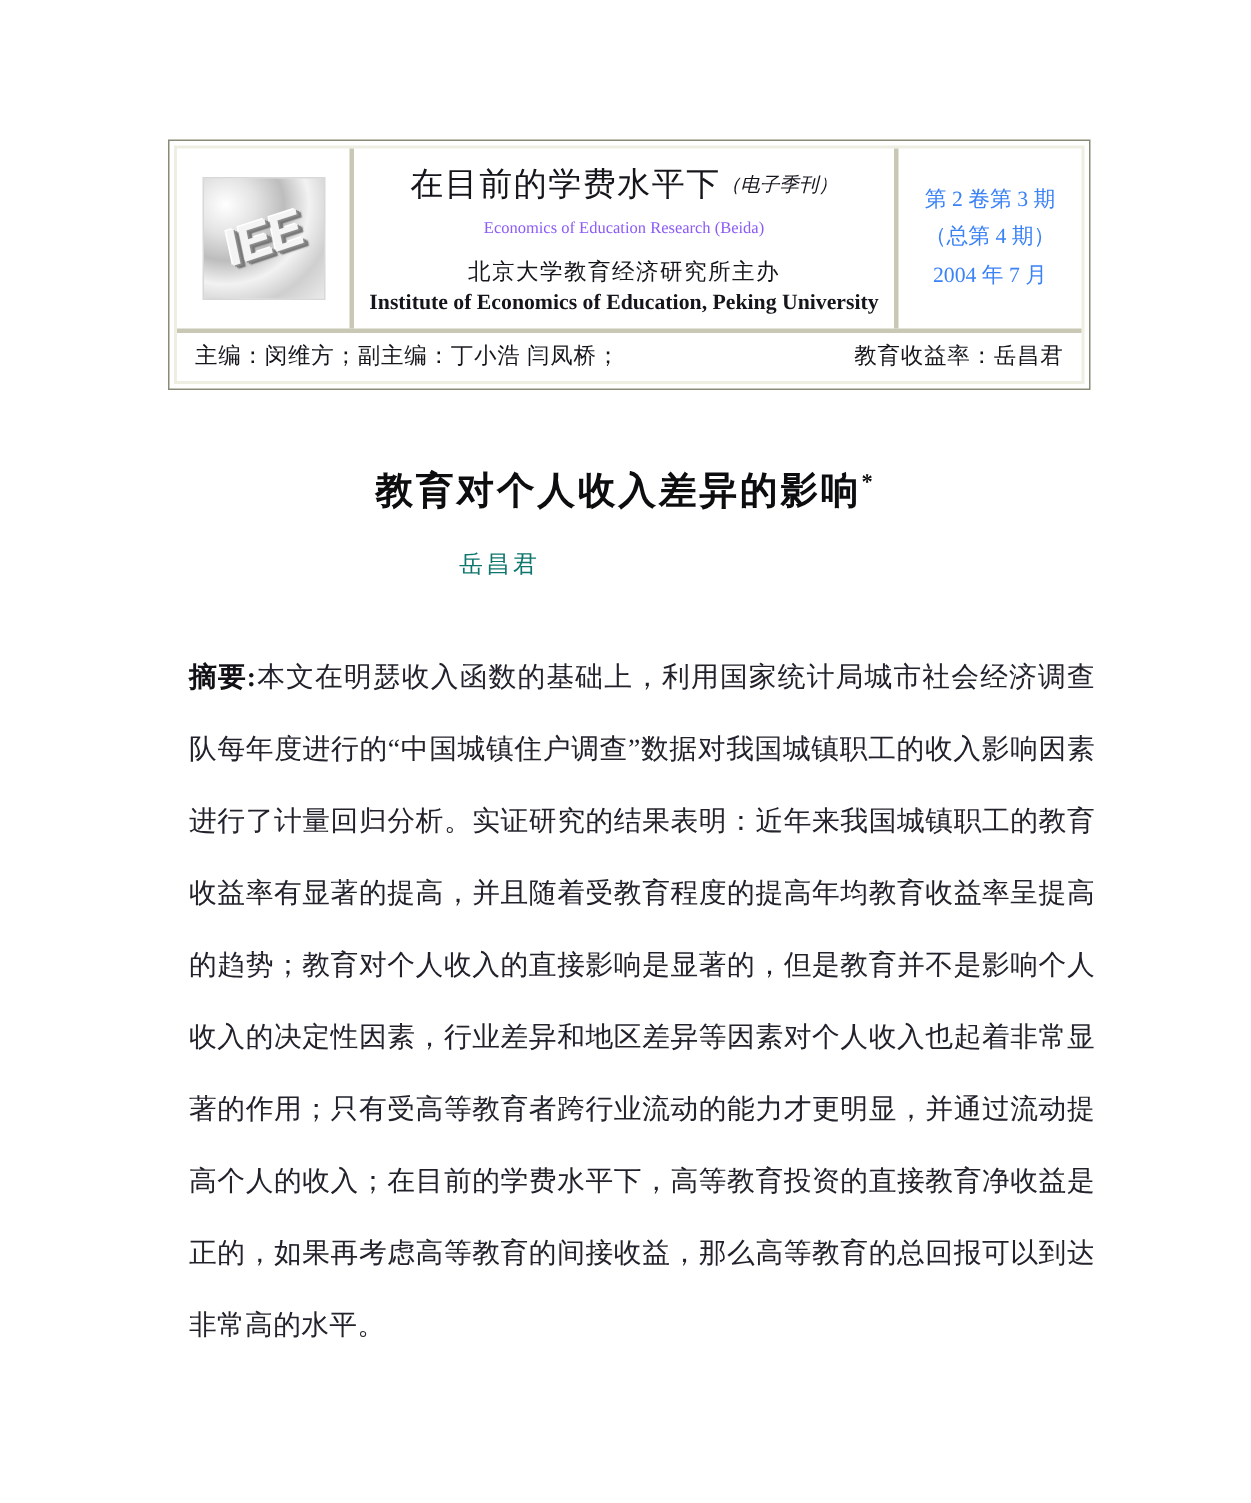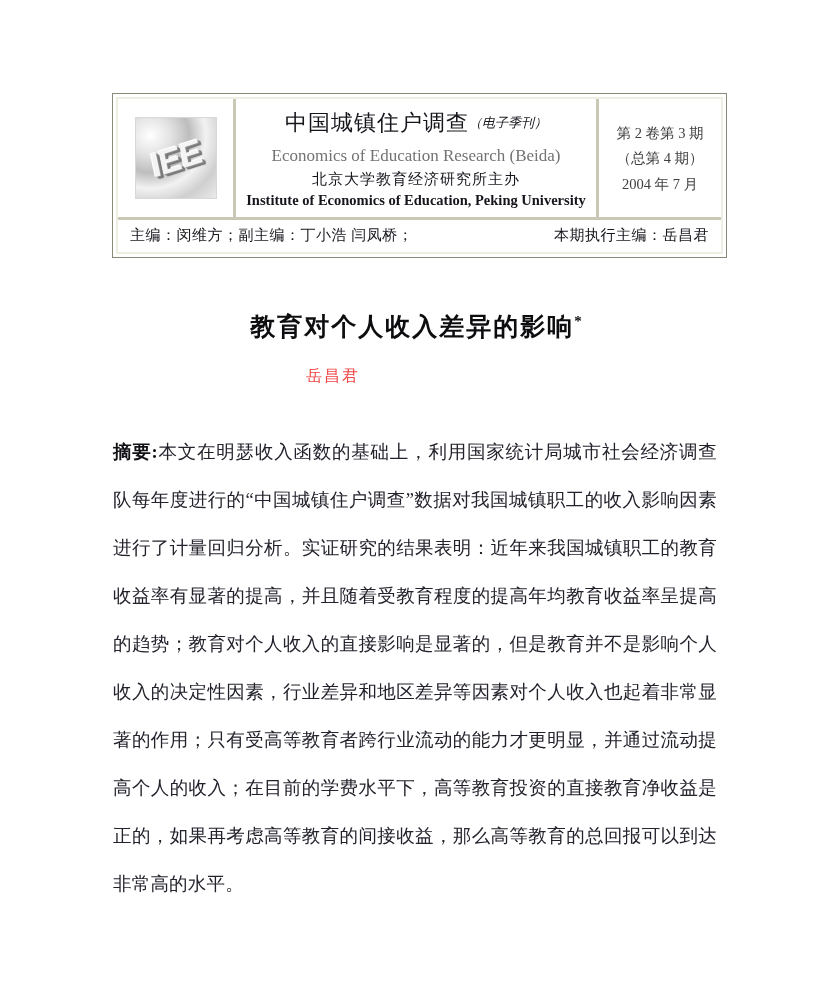--- a/index.html
+++ b/index.html
@@ -94,44 +94,44 @@
   }
   .journal-cn-sub {
     font-size: 13px;
     letter-spacing: 0px;
     color: #15151c;
     display: inline-block;
     vertical-align: middle;
     font-style: italic;
   }
   .journal-en1 {
-    font-size: 17px;
+    font-size: 11px;
     margin-top: 8px;
-    color: #737373;
+    color: #8b5cf6;
   }
   .journal-cn2 {
     font-size: 15px;
-    margin-top: 4px;
+    margin-top: 14px;
     letter-spacing: 1px;
     color: #15151c;
   }
   .journal-en2 {
     font-size: 14.5px;
     margin-top: 3px;
     font-weight: bold;
     color: #15151c;
   }
   .cell-issue {
     width: 122px;
     box-sizing: border-box;
     padding: 22px 4px 8px 4px;
     text-align: center;
     font-size: 14.5px;
     line-height: 1.75;
-    color: #404040;
+    color: #3b82f6;
   }
   .masthead-bottom {
     border-top: 3px solid #c9c8b4;
     display: flex;
     align-items: flex-end;
     justify-content: space-between;
     padding: 6px 12px 7px 12px;
     font-size: 15px;
     letter-spacing: 0.5px;
     color: #15151c;
@@ -155,26 +155,26 @@
     font-weight: bold;
   }
   .article-author {
     position: absolute;
     left: 0;
     top: 366px;
     width: 666px;
     text-align: center;
     font-size: 16px;
     letter-spacing: 2px;
-    color: #ef4444;
+    color: #0f766e;
   }
 
   .abstract {
     position: absolute;
-    left: 113px;
+    left: 126px;
     top: 428px;
     width: 604px;
     font-size: 18.5px;
     line-height: 48px;
     text-align: justify;
     text-justify: inter-ideograph;
     letter-spacing: 0.2px;
     color: #22222c;
   }
   .abstract .lead {
@@ -207,38 +207,38 @@
       <div class="masthead-top">
 
         <div class="cell-logo">
           <div class="logo-img">
             <span class="logo-text">IEE</span>
           </div>
         </div>
 
         <div class="cell-title">
           <div>
-            <span class="journal-cn">中国城镇住户调查</span><span class="journal-cn-sub">（电子季刊）</span>
+            <span class="journal-cn">在目前的学费水平下</span><span class="journal-cn-sub">（电子季刊）</span>
           </div>
           <div class="journal-en1">Economics of Education Research (Beida)</div>
           <div class="journal-cn2">北京大学教育经济研究所主办</div>
           <div class="journal-en2">Institute of Economics of Education, Peking University</div>
         </div>
 
         <div class="cell-issue">
           <div>第 2 卷第 3 期</div>
           <div>（总第 4 期）</div>
           <div>2004 年 7 月</div>
         </div>
 
       </div>
 
       <div class="masthead-bottom">
         <span>主编：闵维方；副主编：丁小浩 闫凤桥；</span>
-        <span>本期执行主编：岳昌君</span>
+        <span>教育收益率：岳昌君</span>
       </div>
 
     </div>
   </div>
 
   <div class="article-title">
     <span>教育对个人收入差异的影响</span><span class="star">*</span>
   </div>
 
   <div class="article-author">岳昌君</div>

